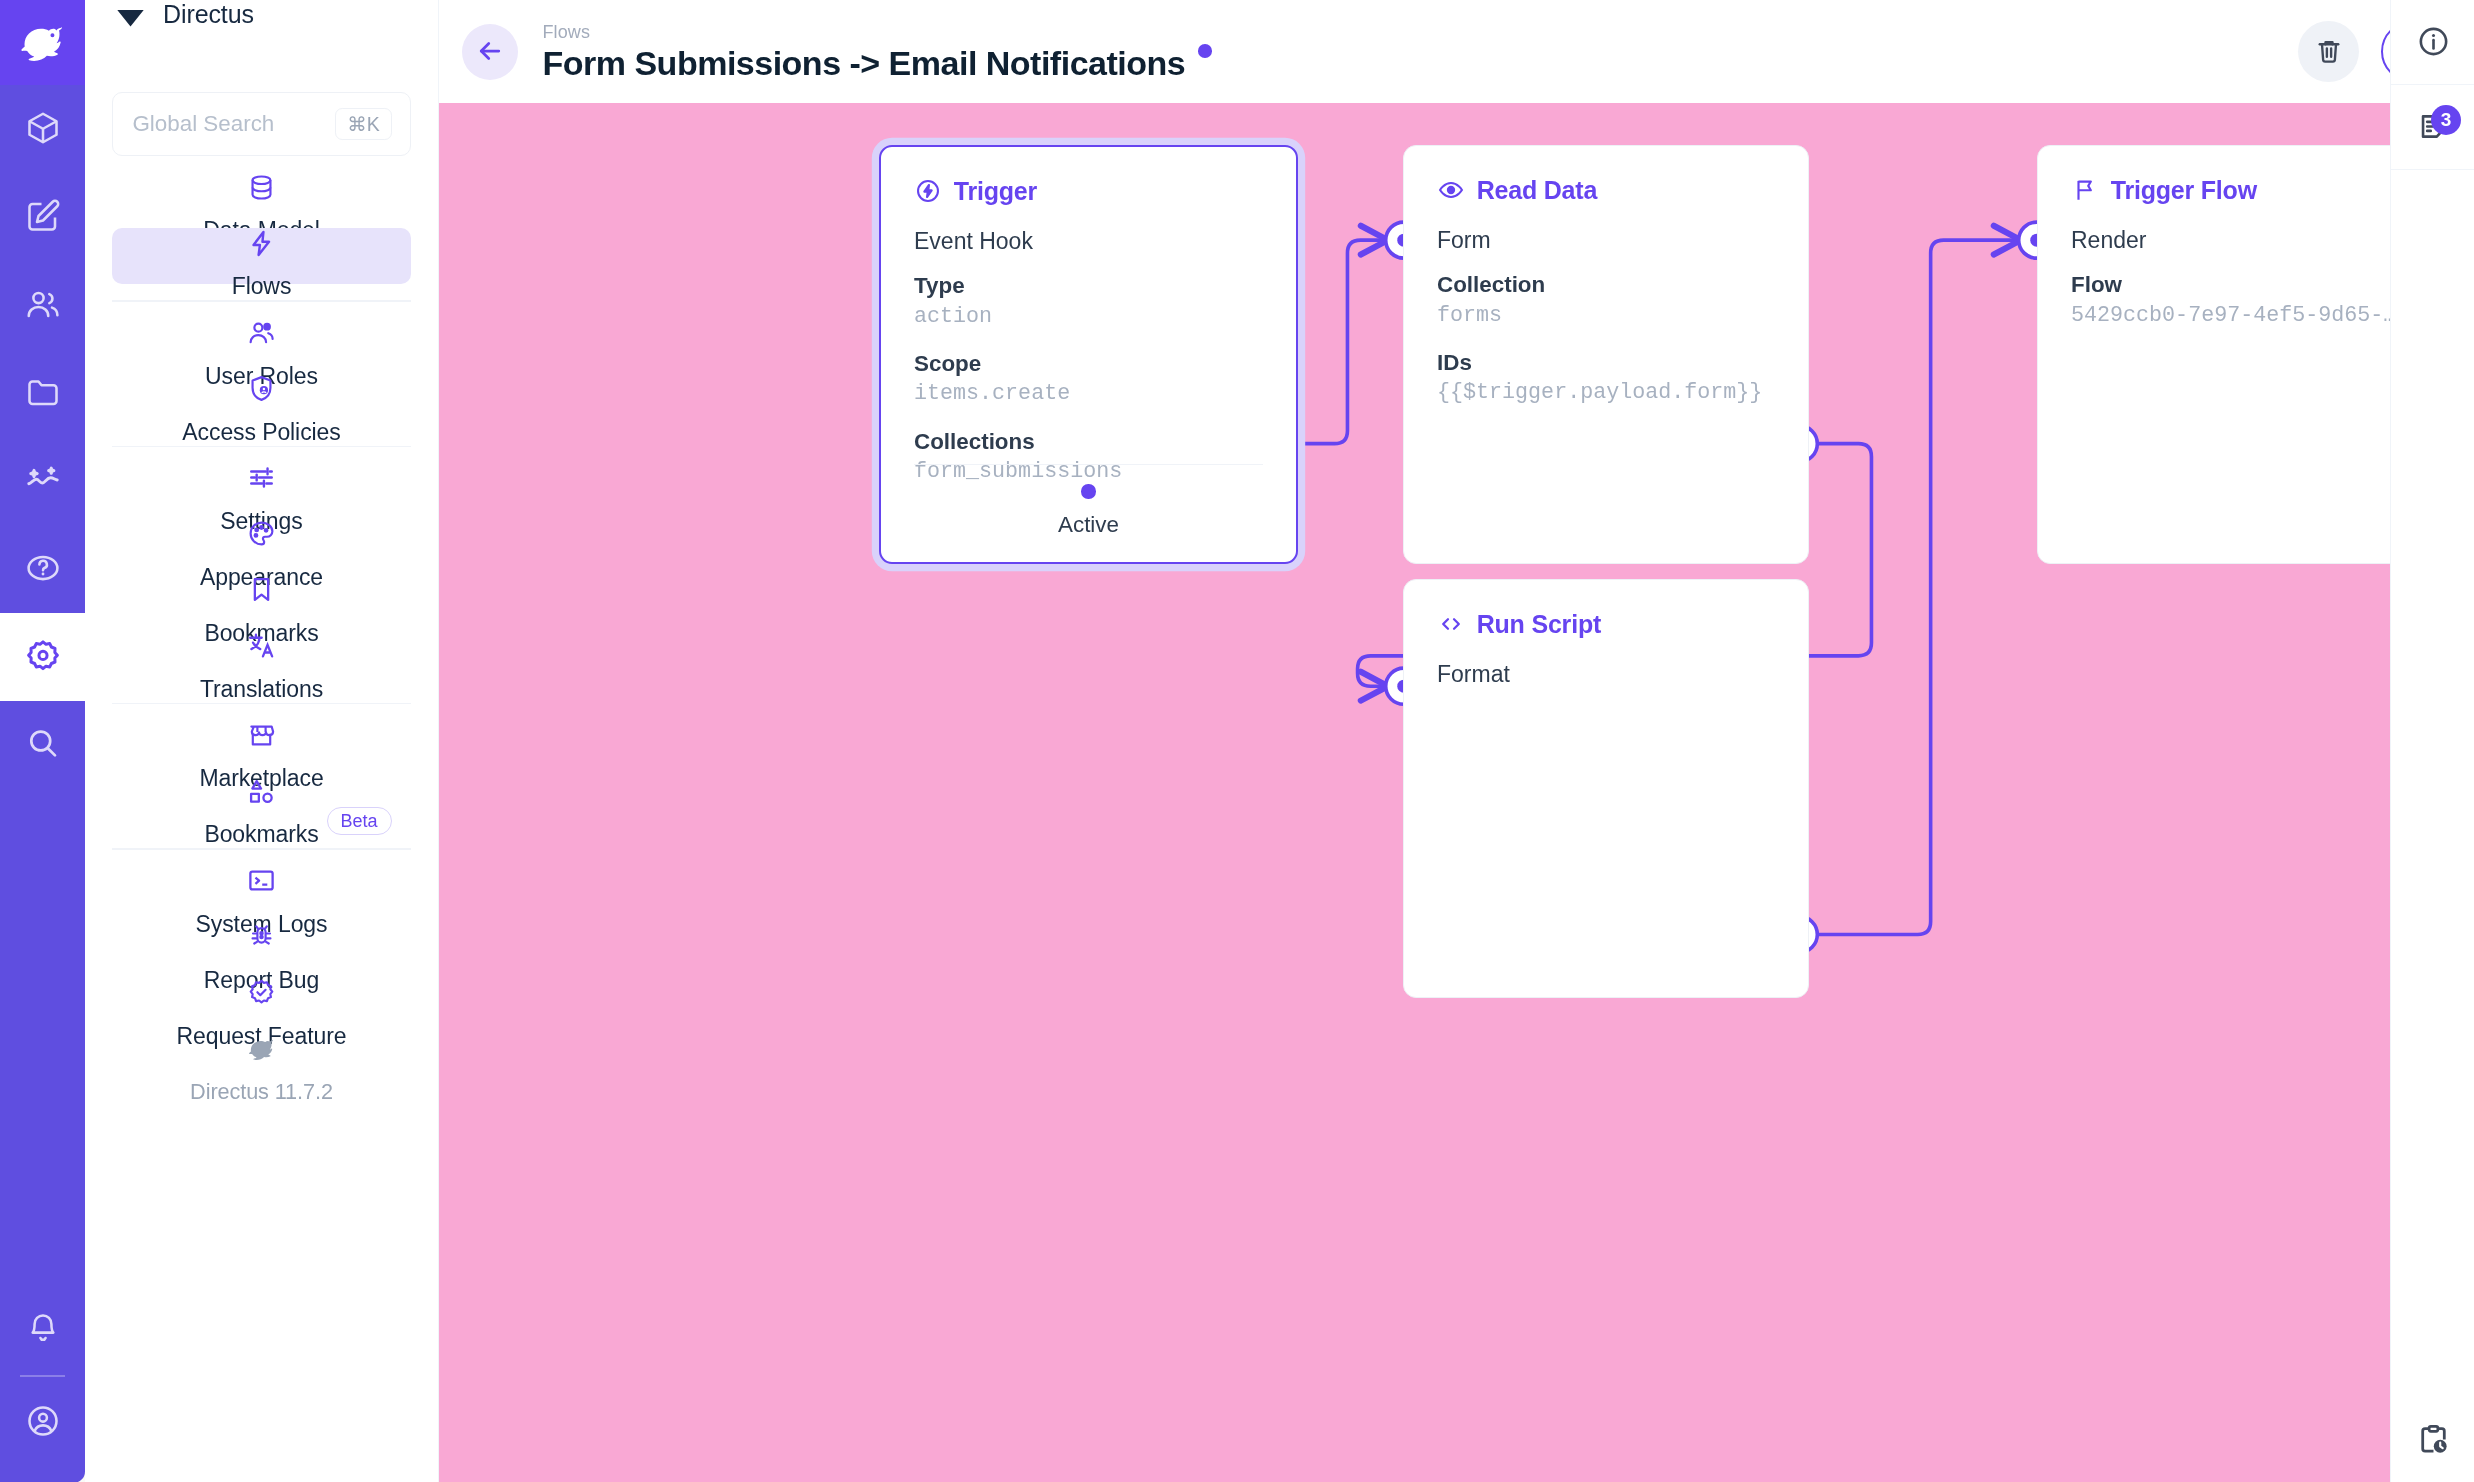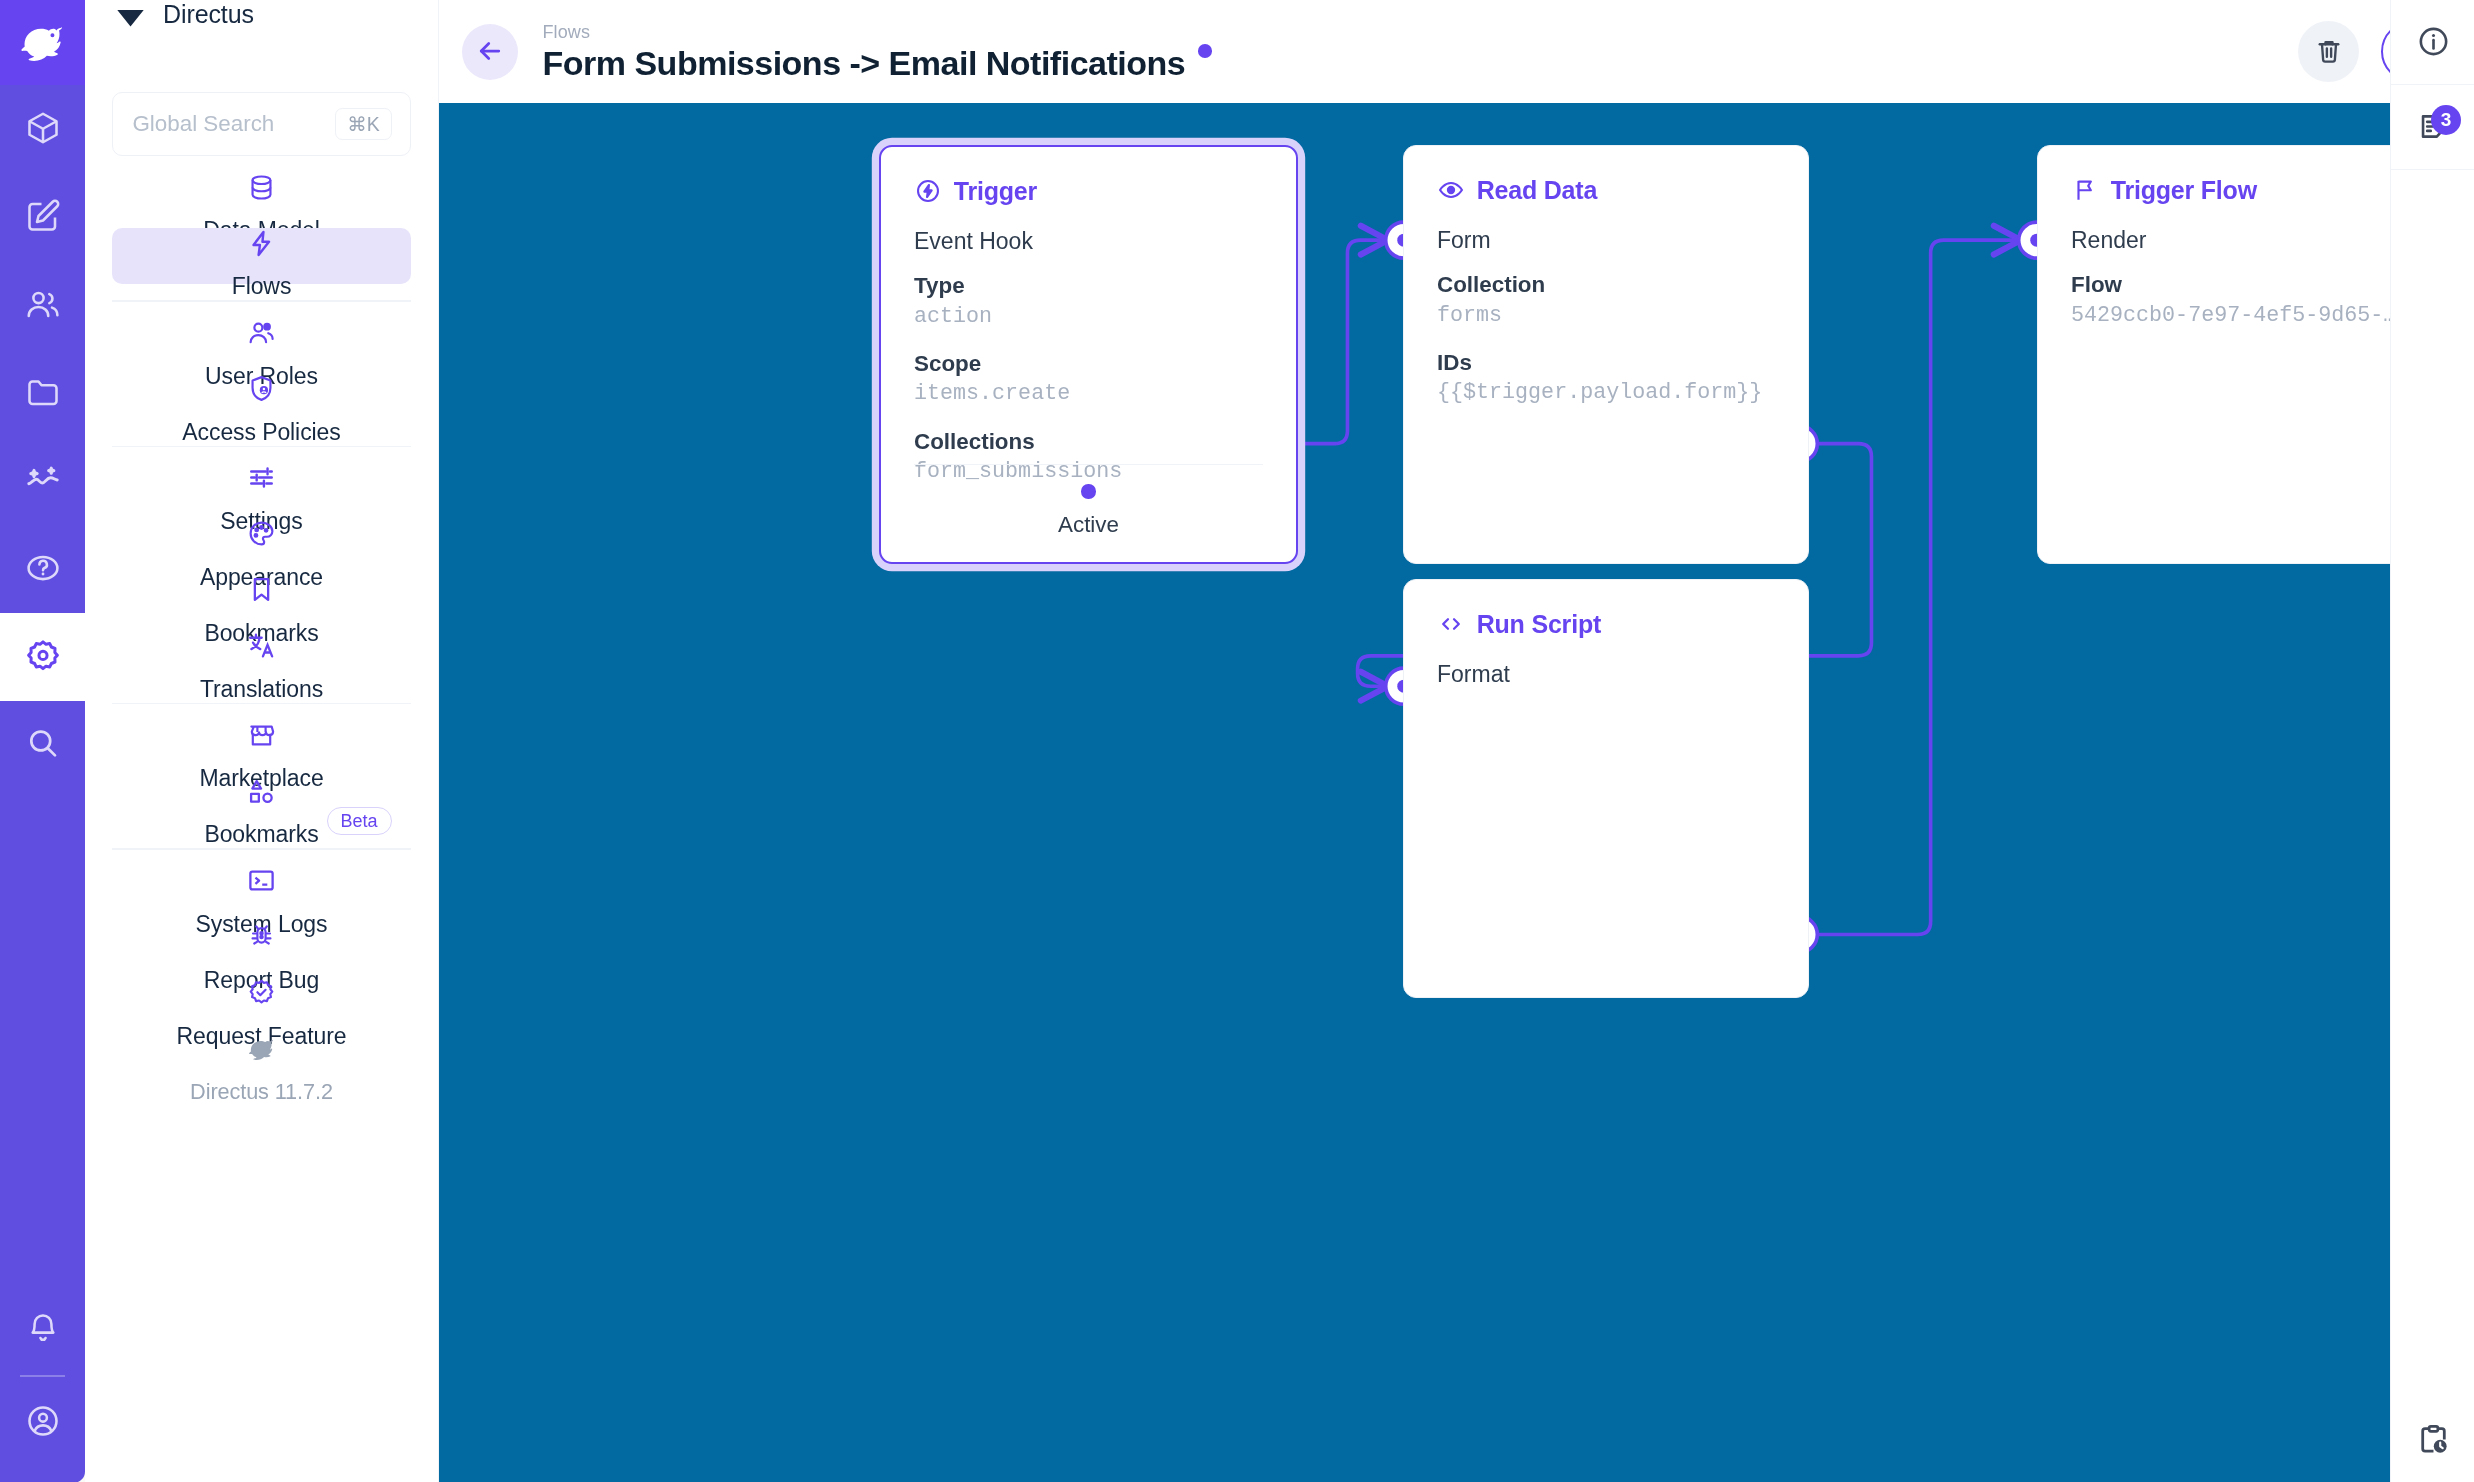--- a/index.html
+++ b/index.html
@@ -105,21 +105,21 @@
   .top-actions { margin-left: auto; display: flex; align-items: center; gap: 21.7px; }
   .circle-btn {
     width: 61px; height: 61px; border-radius: 50%;
     display: flex; align-items: center; justify-content: center; cursor: pointer;
   }
   .circle-btn.ghost { background: #eff2f7; }
   .circle-btn.outline { border: 2.2px solid #6644f0; }
   .circle-btn svg { width: 30px; height: 30px; }
 
   
-  .canvas { position: absolute; inset: 103px 85px 0 0; background: #0369a1; overflow: hidden; }
+  .canvas { position: absolute; inset: 103px 85px 0 0; background: #f9a8d4; overflow: hidden; }
   .edges { position: absolute; left:0; top:0; width: 2390px; height: 1380px; pointer-events: none; }
 
   .node {
     position: absolute;
     border: 1.4px solid #eef1f6; border-radius: 13px; background: #fff;
     padding: 30px 33px 0 33px;
   }
   .node.selected {
     border: 2.2px solid #6644f0;
     box-shadow: 0 0 0 7.2px #d9d2fb;

